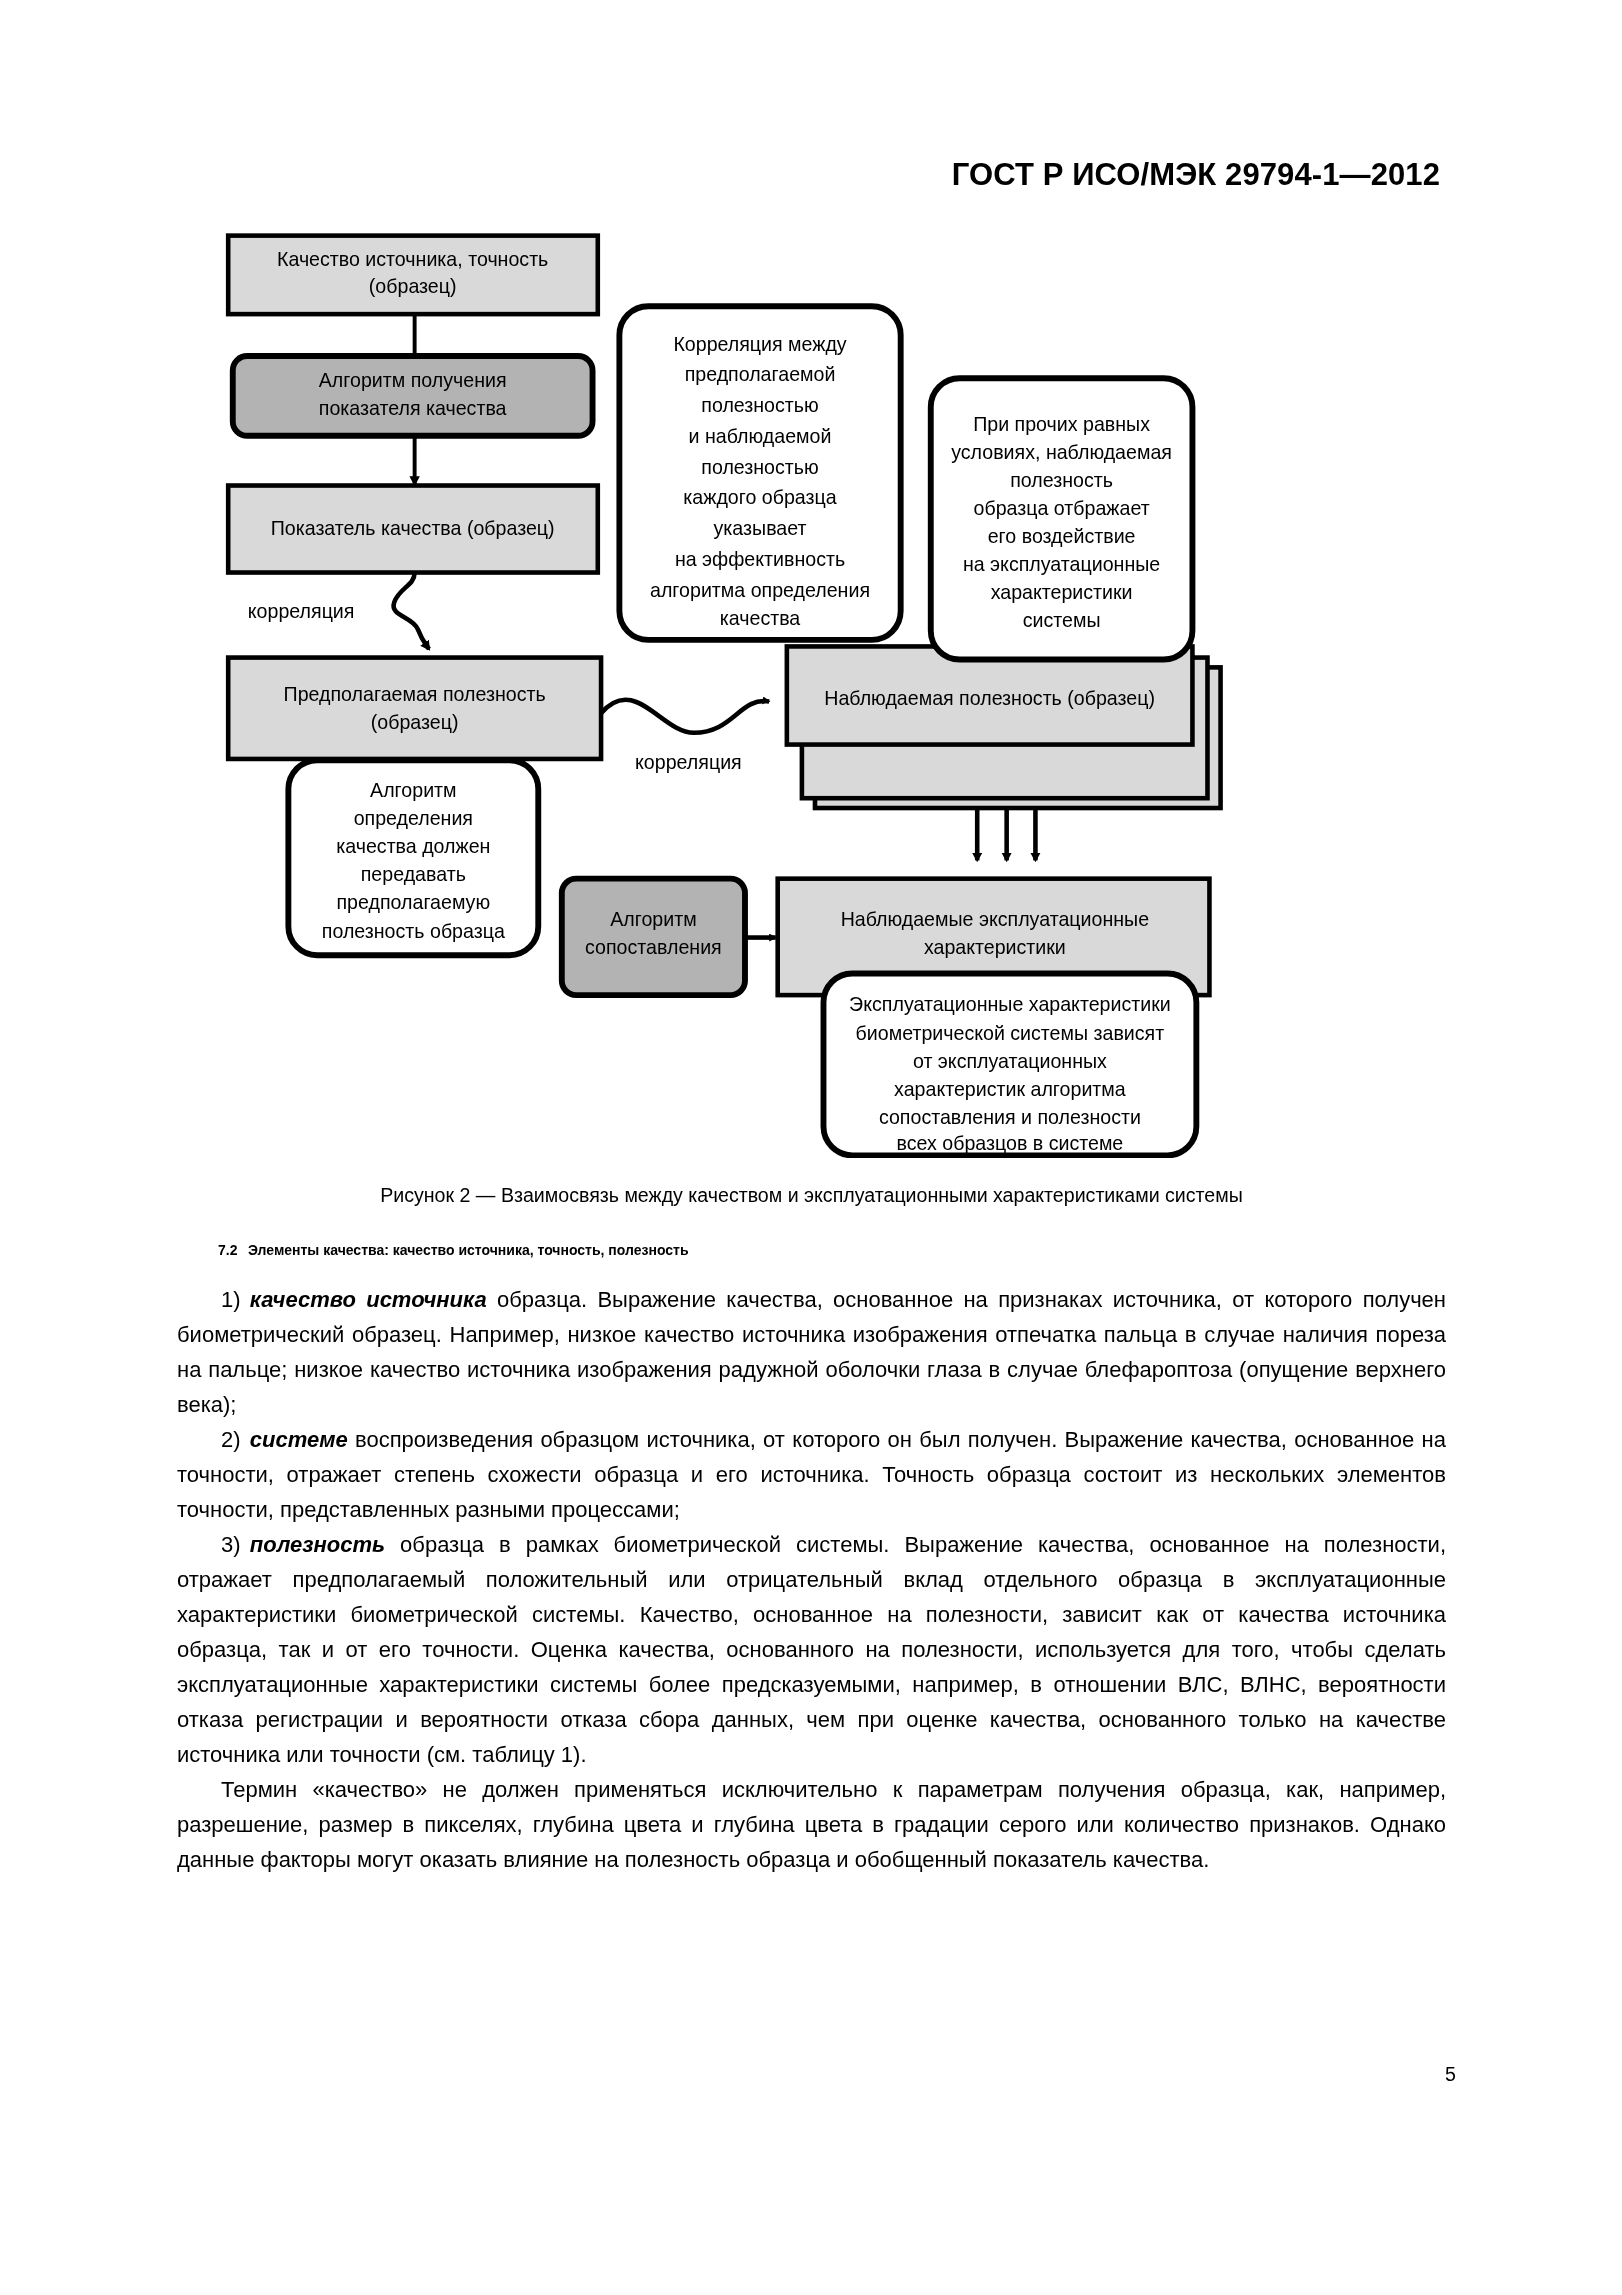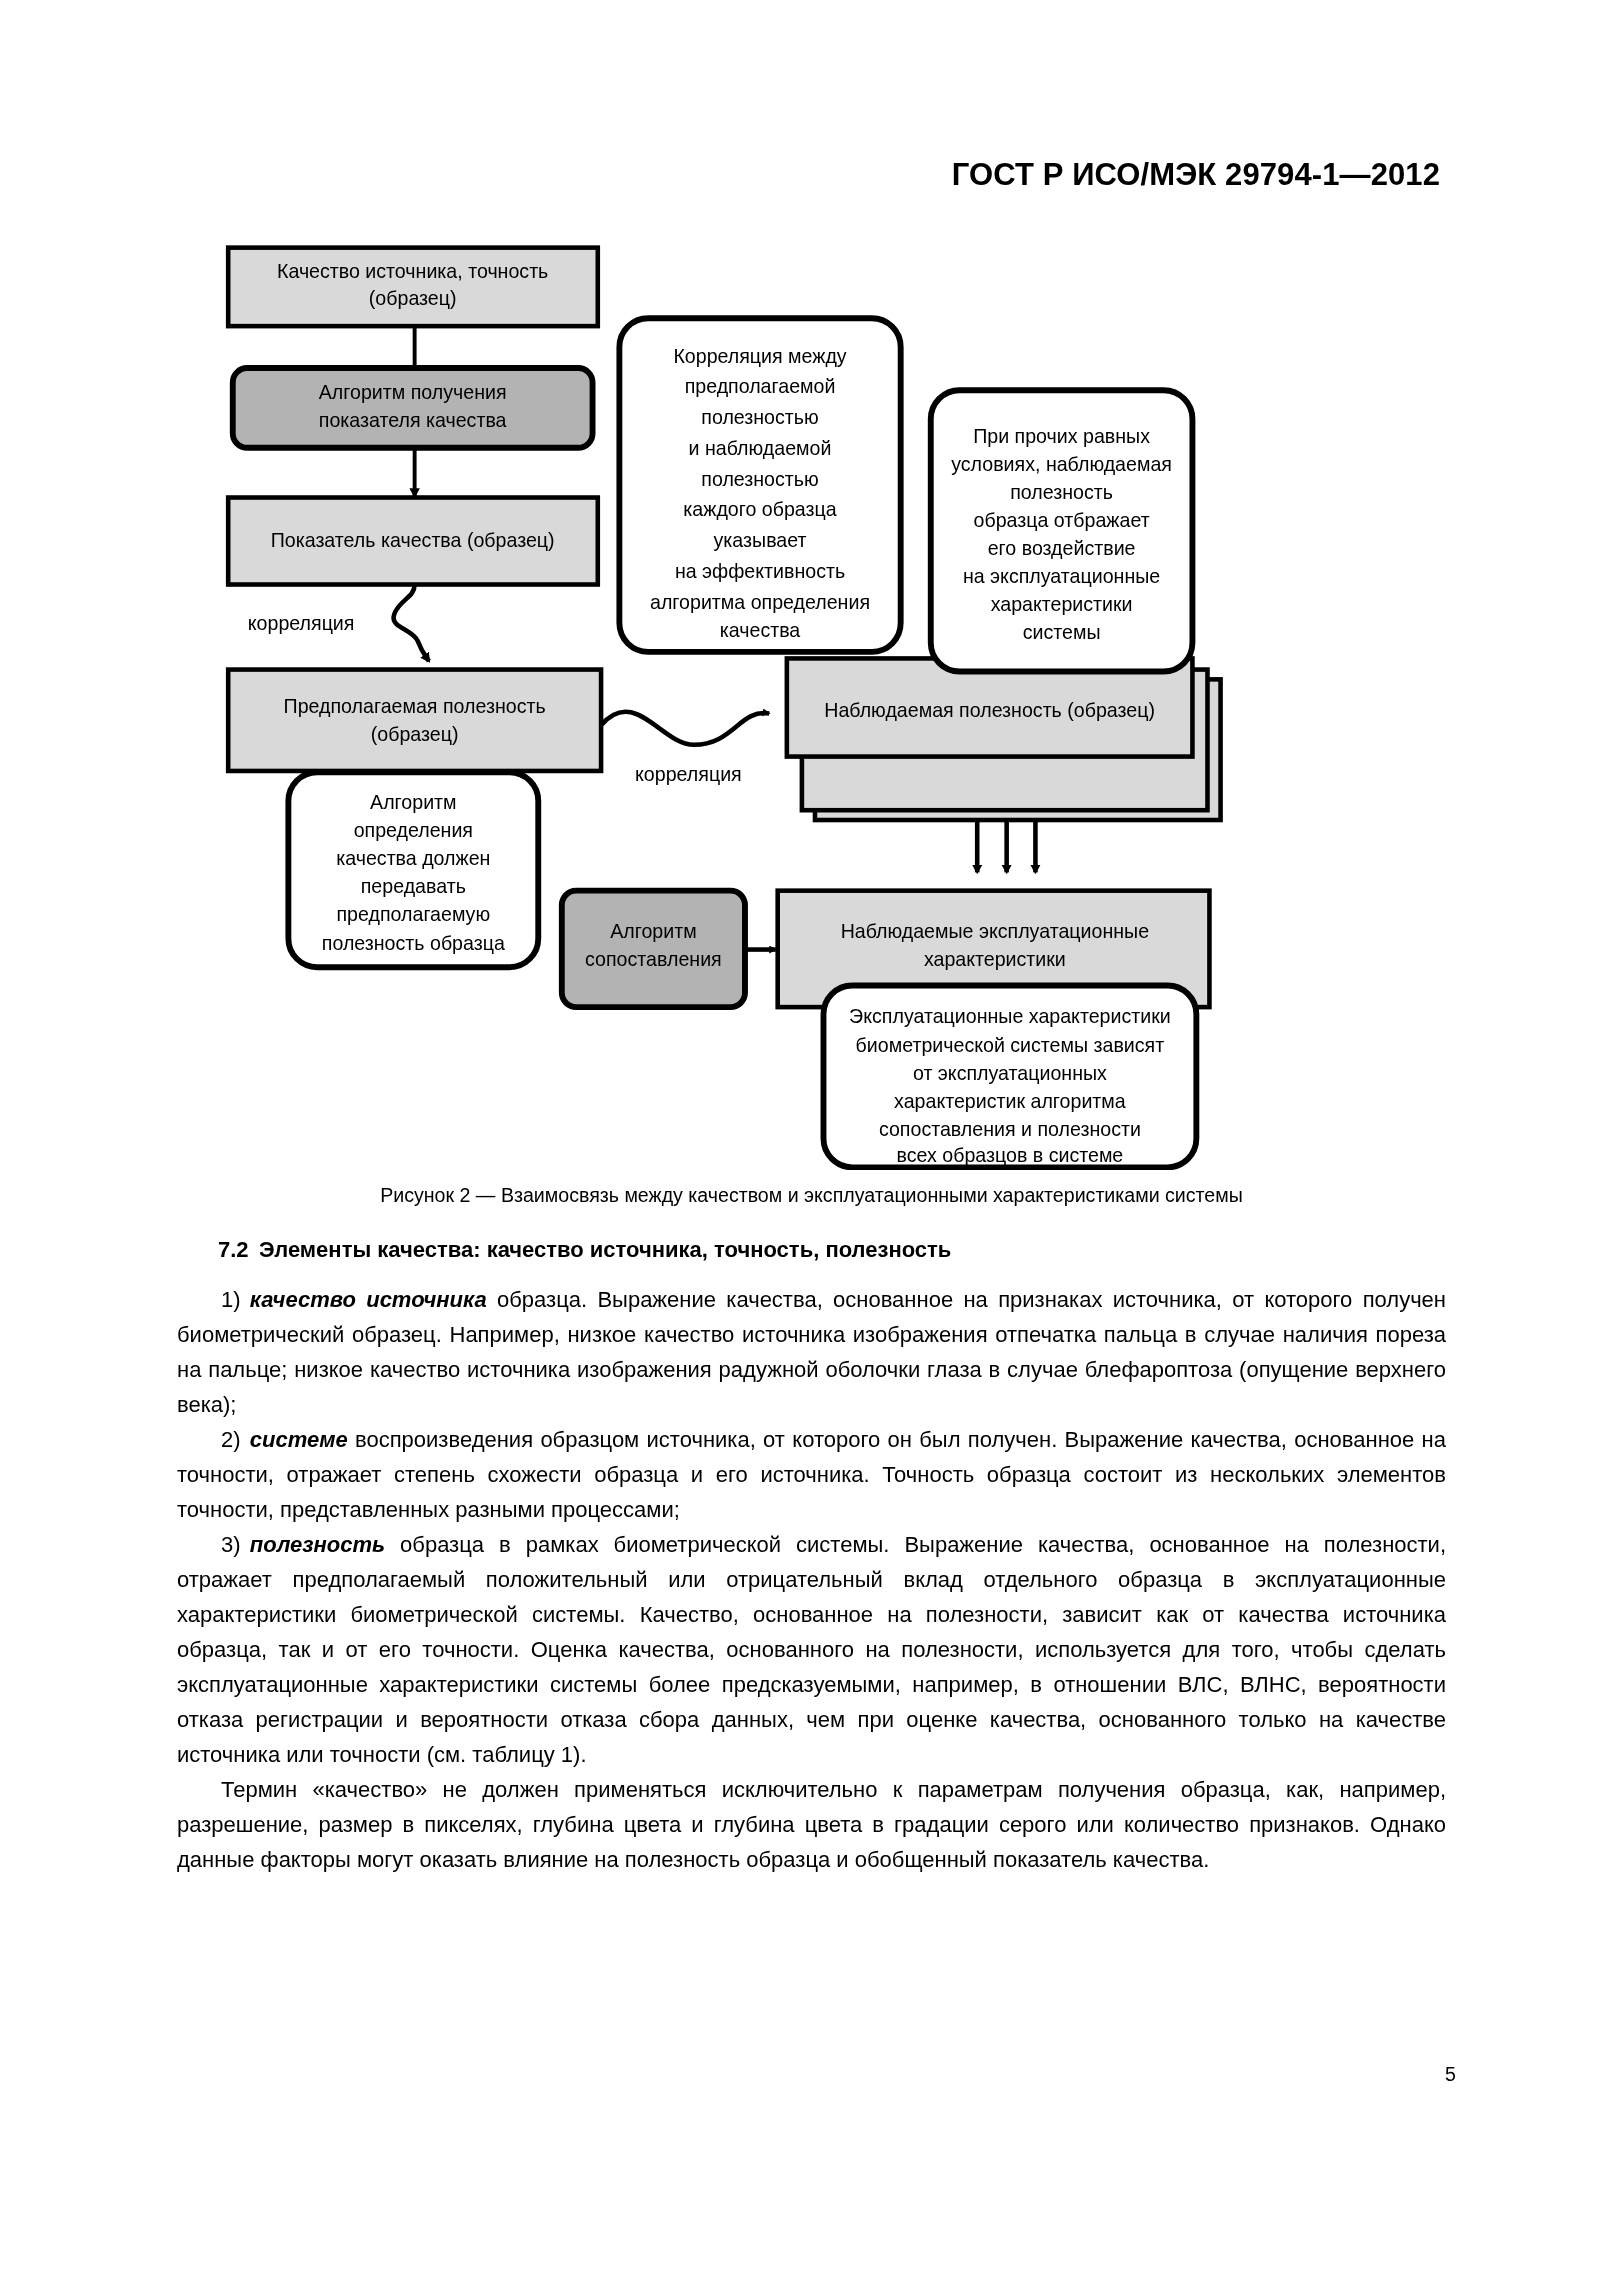--- a/index.html
+++ b/index.html
@@ -13,21 +13,21 @@
   }
 
   
   #page-header{
     position:absolute; top:157px; right:183px;
     font-size:31px; font-weight:bold; letter-spacing:0.1px;
   }
 
   
   #figure{
-    position:absolute; left:216px; top:228px;
+    position:absolute; left:216px; top:216px;
     width:1126px; height:942px;
   }
   #figure svg{ display:block; }
 
   .box-txt{
     font-family:"Liberation Sans", sans-serif;
     text-anchor:middle;
     dominant-baseline:middle;
   }
 
@@ -38,21 +38,21 @@
   }
 
   
   #body-col{
     position:absolute; left:177px; top:1235px;
     width:1269px;
     font-size:22px;
     line-height:35px;
   }
   #body-col h2{
-    font-size:22px; font-weight:bold; margin:0 0 17px 0;
+    font-size:14px; font-weight:bold; margin:0 0 17px 0;
     padding-left:41px; line-height:30px;
   }
   #body-col h2 .num{ margin-right:10.5px; }
   #body-col p{
     margin:0; text-align:justify;
     text-indent:44px;
     hyphens:none;
   }
   #body-col p.listitem{ text-indent:44px; }
   #body-col p.listitem .marker{ margin-right:9.2px; }

